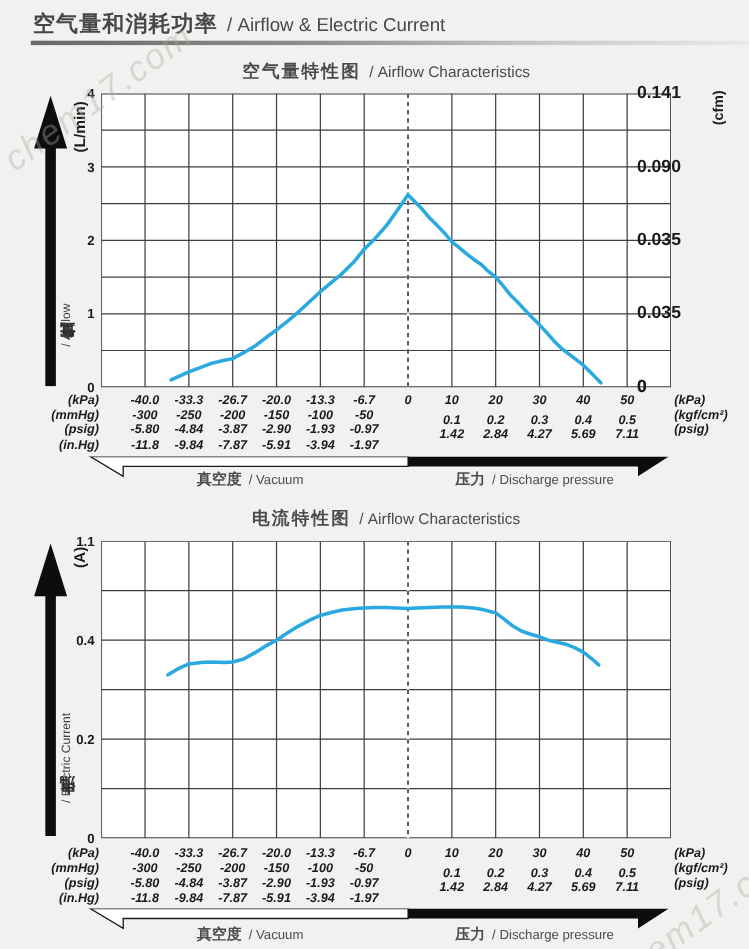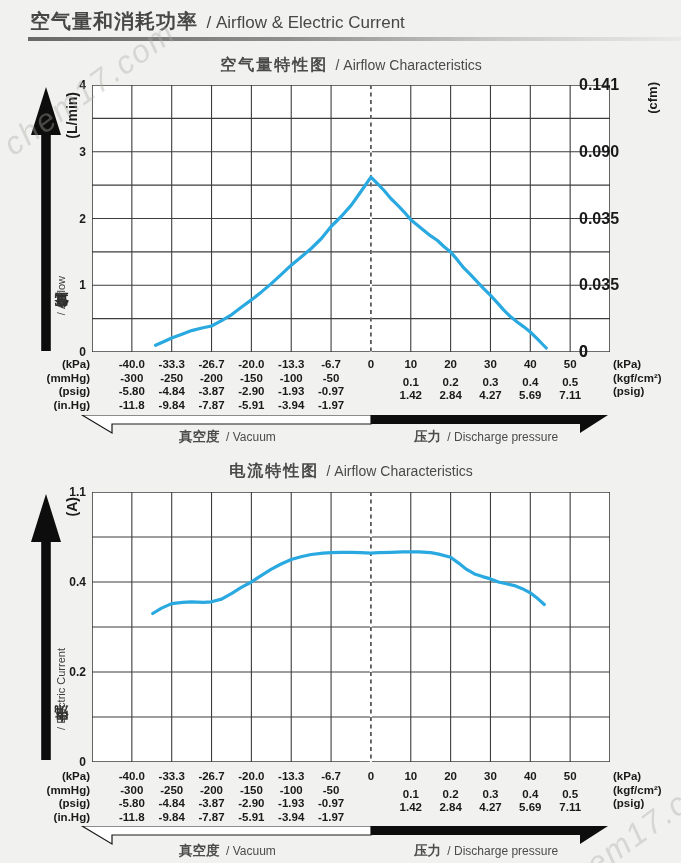--- a/index.html
+++ b/index.html
@@ -14,21 +14,21 @@
   
   .chart-title{position:absolute;left:92px;width:518px;text-align:center;white-space:nowrap;}
   .chart-title .cn{font-size:16px;font-weight:700;color:#4a4a48;letter-spacing:2px;}
   .chart-title .en{font-size:14px;font-weight:400;color:#4a4a48;margin-left:3px;letter-spacing:0;}
   
   .plot{position:absolute;left:92px;background:#fff;}
   
   .ytick{position:absolute;width:30px;left:56px;text-align:right;font-size:12px;font-weight:700;line-height:16px;}
   .ytick-r{position:absolute;left:579px;width:48px;text-align:left;font-size:16px;font-weight:700;line-height:16px;}
   
-  .xrow{position:absolute;left:0;width:681px;height:13.6px;font-size:11.5px;font-weight:700;line-height:13.6px;}
+  .xrow{position:absolute;left:0;width:681px;height:13.6px;font-size:11.5px;font-weight:700;line-height:13.6px;font-style:italic;}
   .xrow .unit-l{position:absolute;left:18px;width:72px;text-align:right;}
   .xrow .unit-r{position:absolute;left:613px;width:62px;text-align:left;}
   .xrow .cell{position:absolute;width:46px;text-align:center;}
   .xrow .cell.shift{margin-top:4px;}
   
   .vtext{position:absolute;writing-mode:vertical-rl;transform:rotate(180deg);white-space:nowrap;}
   .vunit{font-size:14px;font-weight:700;color:#1c1c1c;}
   .vname .cn{font-size:14px;font-weight:700;color:#2e2e2c;letter-spacing:2px;}
   .vname .en{font-size:11px;font-weight:400;color:#3c3c3a;}
   

